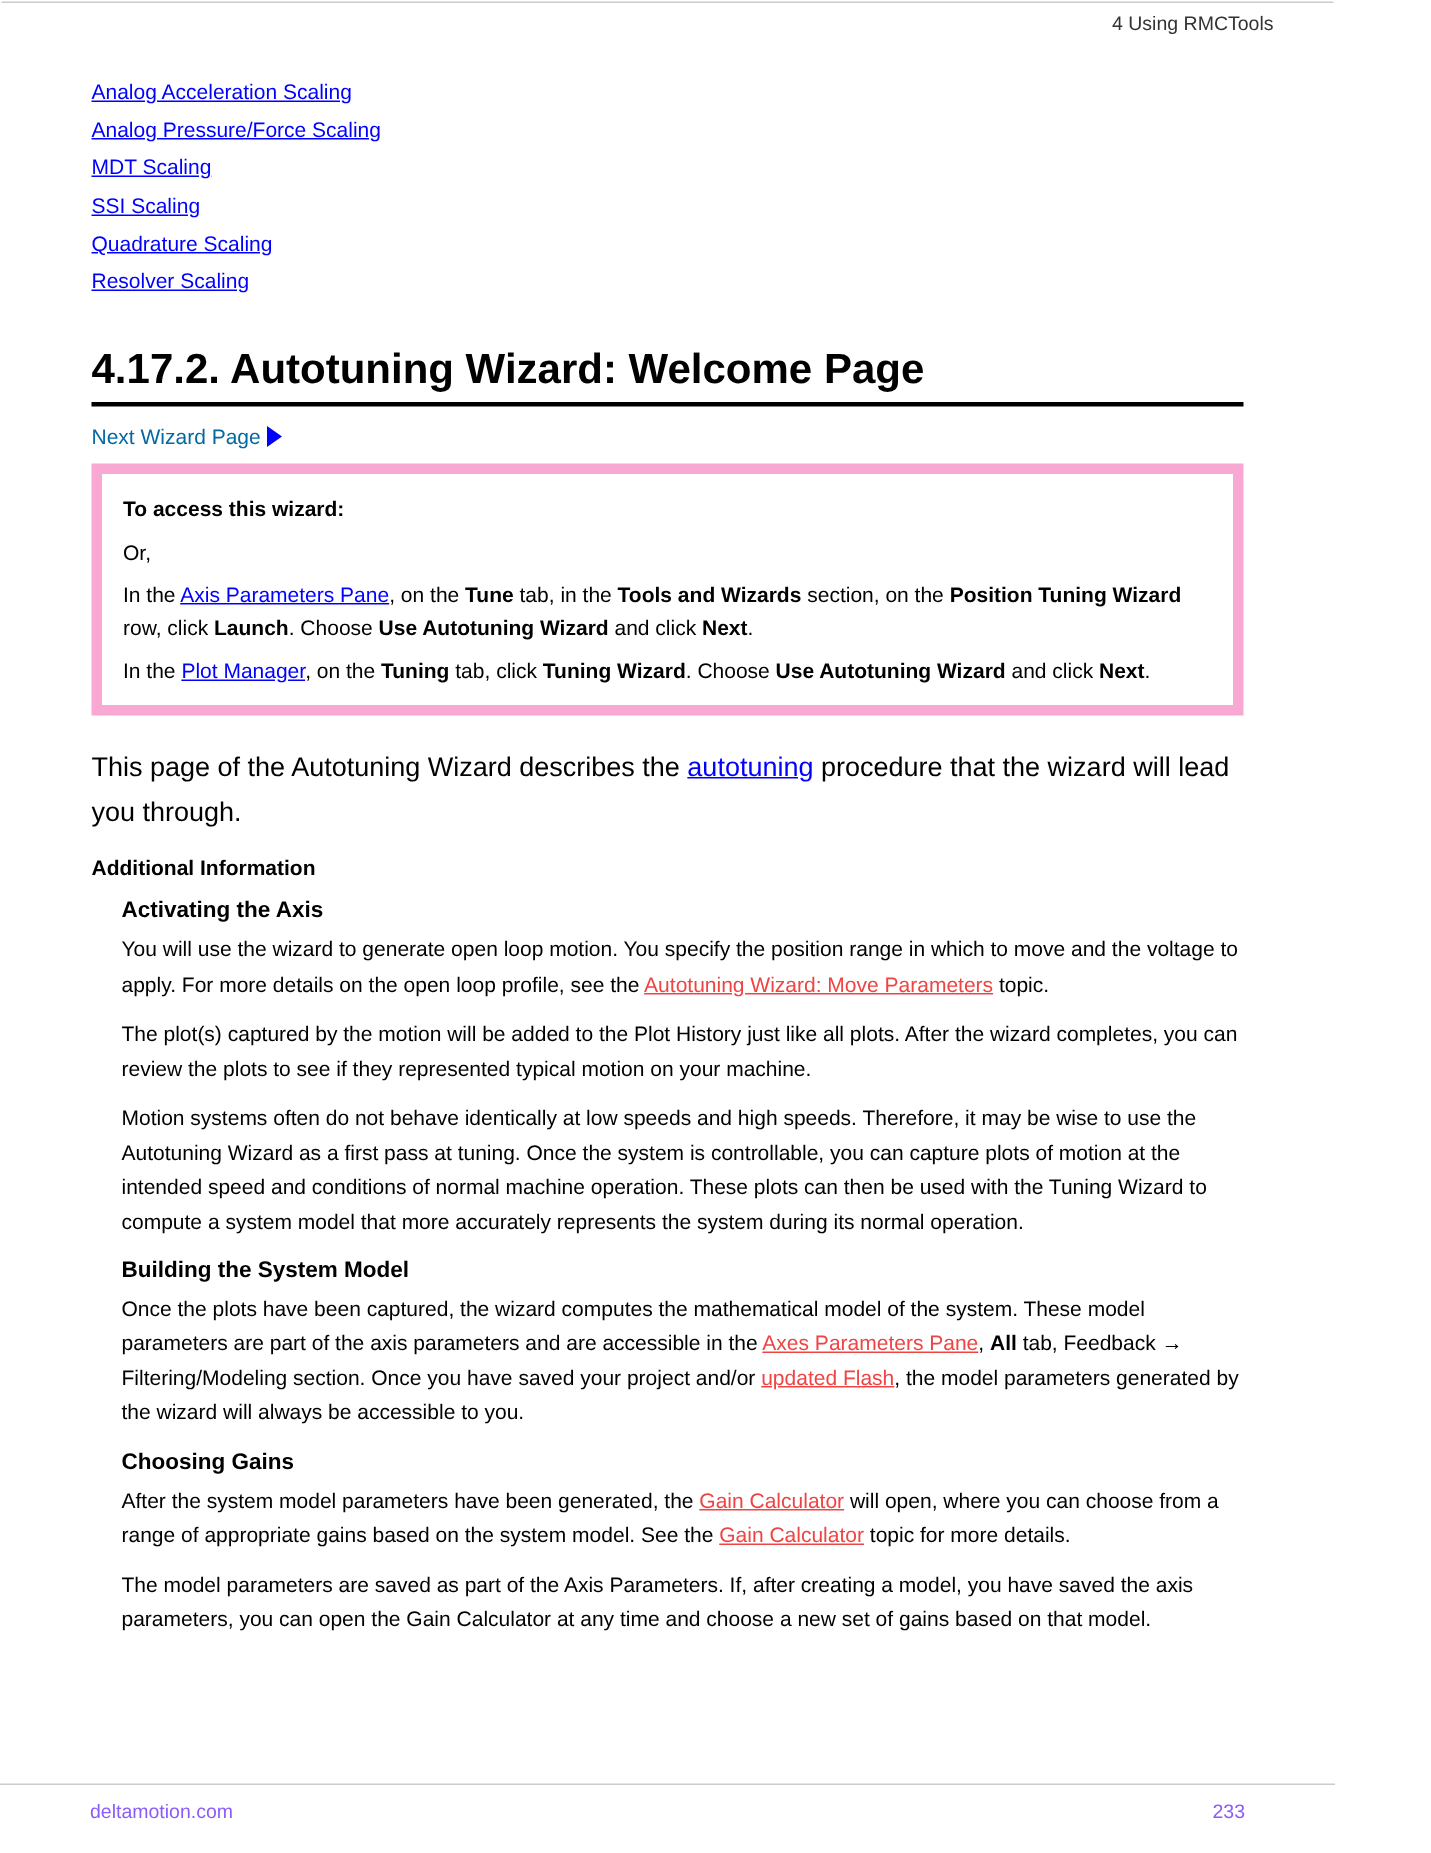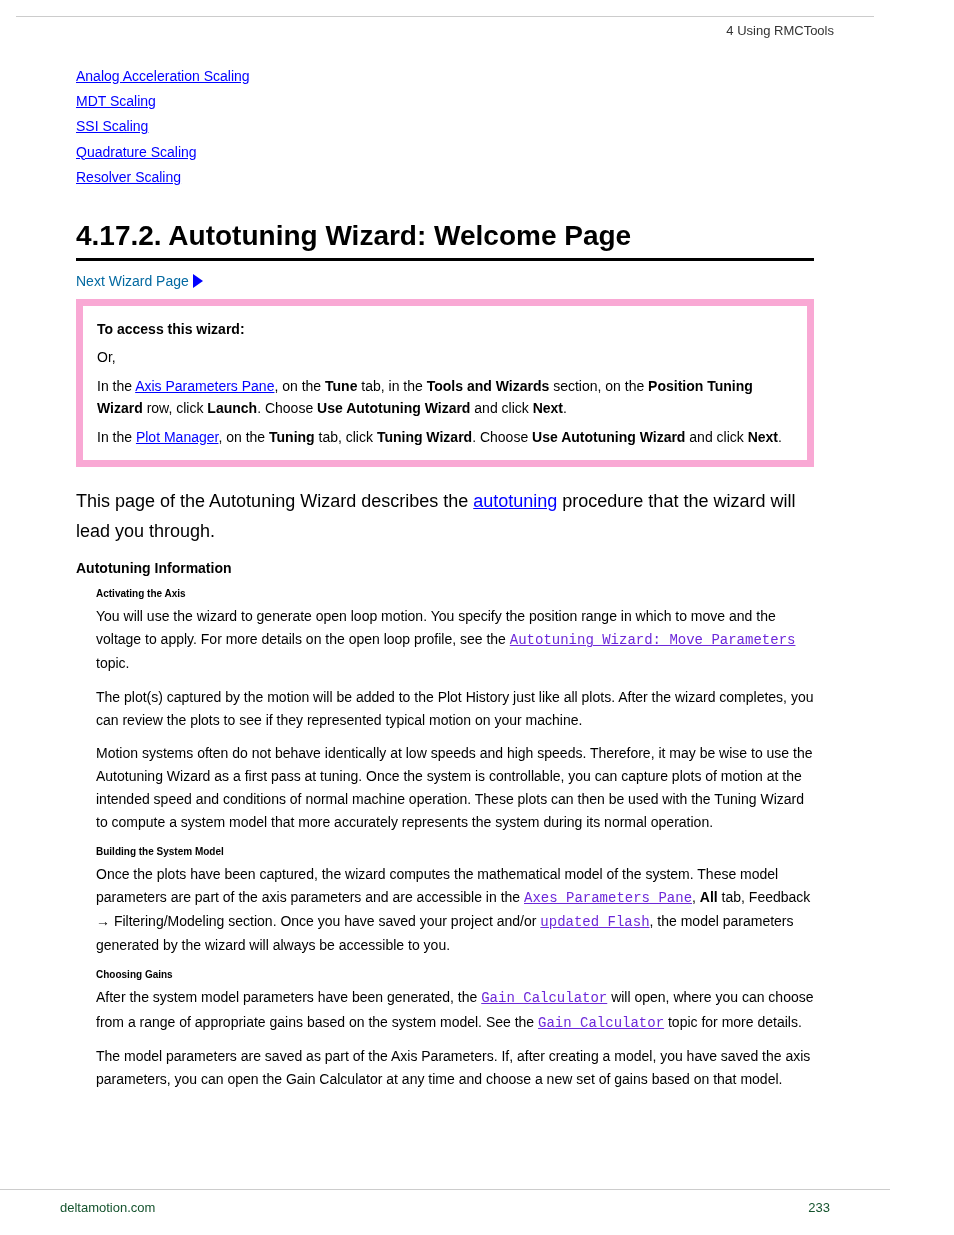--- a/index.html
+++ b/index.html
@@ -14,21 +14,21 @@
       color: #000;
       background: #fff;
       width: 954px;
       min-height: 1235px;
       position: relative;
     }
 
     .page-container {
       width: 890px;
       min-height: 1235px;
-      padding: 16px;
+      padding: 1px;
       position: relative;
     }
 
     .header-bar {
       border-top: 1px solid #ccc;
       padding: 6px 40px 6px 0;
       text-align: right;
       font-size: 13px;
       color: #333;
       margin-bottom: 20px;
@@ -124,70 +124,70 @@
     }
 
     .subsection-title {
       font-size: 14px;
       font-weight: bold;
       margin-bottom: 8px;
       margin-top: 14px;
     }
 
     .sub-subsection-title {
-      font-size: 10px;
+      font-size: 15px;
       font-weight: bold;
       margin-bottom: 6px;
       margin-top: 12px;
       padding-left: 20px;
     }
 
     .indented-text {
       padding-left: 20px;
       font-size: 14px;
       line-height: 1.65;
       margin-bottom: 10px;
       color: #000;
     }
 
     .indented-text a {
-      color: #6d28d9;
-      text-decoration: underline;
-      cursor: pointer;
-      font-family: Liberation Mono, monospace;
+      color: #ef4444;
+      text-decoration: underline;
+      cursor: pointer;
     }
 
     .footer {
       position: absolute;
       bottom: 20px;
       left: 0;
       right: 0;
       display: flex;
       justify-content: space-between;
       padding: 10px 60px 0 60px;
       border-top: 1px solid #ccc;
       font-size: 13px;
-      color: #14532d;
+      color: #8b5cf6;
     }
 
     .bold { font-weight: bold; }
   </style>
 </head>
 <body>
 
 <div class="page-container">
 
   <div class="header-bar">
     <span>4  Using RMCTools</span>
   </div>
 
   <div class="content-area">
 
     <div class="links-section">
       <a>Analog Acceleration Scaling</a>
+      <a>Analog Pressure/Force Scaling</a>
       <a>MDT Scaling</a>
       <a>SSI Scaling</a>
       <a>Quadrature Scaling</a>
       <a>Resolver Scaling</a>
     </div>
 
     <div class="section-header">
       <h1 class="section-title">4.17.2. Autotuning Wizard: Welcome Page</h1>
     </div>
 
@@ -207,21 +207,21 @@
       <p>
         In the <a>Plot Manager</a>, on the <span class="bold">Tuning</span> tab, click <span class="bold">Tuning Wizard</span>. Choose <span class="bold">Use Autotuning
         Wizard</span> and click <span class="bold">Next</span>.
       </p>
     </div>
 
     <p class="body-text">
       This page of the Autotuning Wizard describes the <a>autotuning</a> procedure that the wizard will lead you through.
     </p>
 
-    <div class="subsection-title">Autotuning Information</div>
+    <div class="subsection-title">Additional Information</div>
 
     <div class="sub-subsection-title">Activating the Axis</div>
     <p class="indented-text">
       You will use the wizard to generate open loop motion. You specify the position range in which to move and the voltage to apply. For more details on the open loop profile, see the <a>Autotuning Wizard: Move Parameters</a> topic.
     </p>
     <p class="indented-text">The plot(s) captured by the motion will be added to the Plot History just like all plots. After the wizard completes, you can review the plots to see if they represented typical motion on your machine.</p>
     <p class="indented-text">Motion systems often do not behave identically at low speeds and high speeds. Therefore, it may be wise to use the Autotuning Wizard as a first pass at tuning. Once the system is controllable, you can capture plots of motion at the intended speed and conditions of normal machine operation. These plots can then be used with the Tuning Wizard to compute a system model that more accurately represents the system during its normal operation.</p>
 
     <div class="sub-subsection-title">Building the System Model</div>
     <p class="indented-text">

